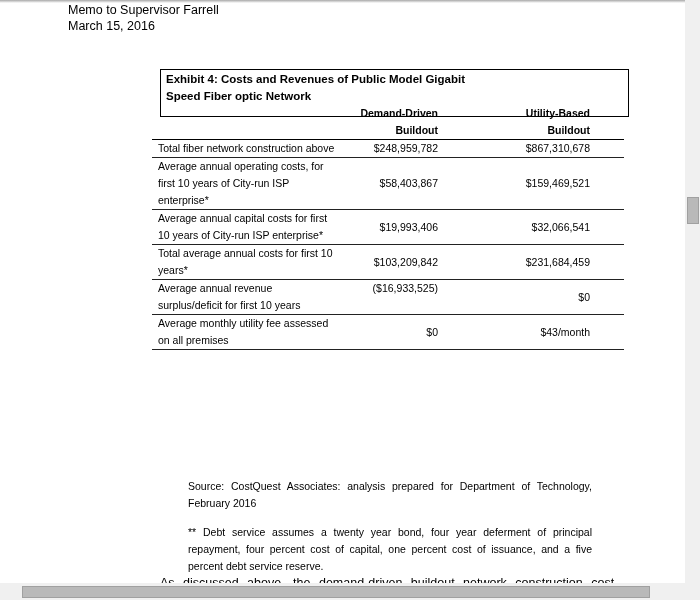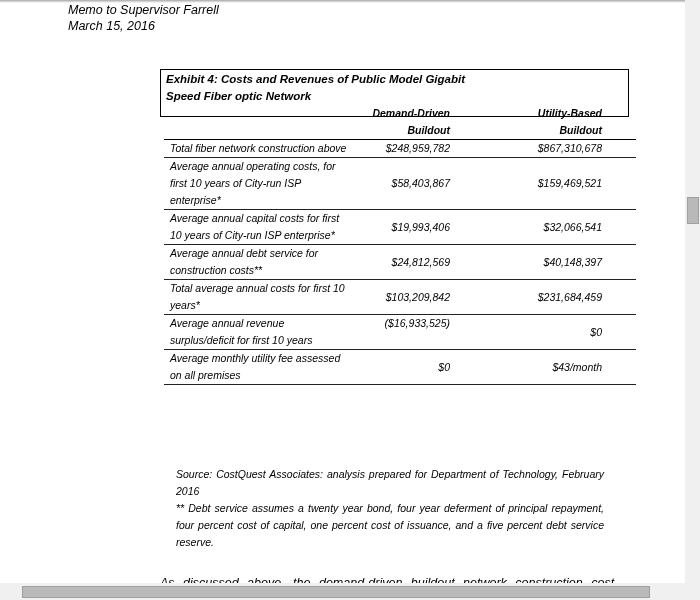--- a/index.html
+++ b/index.html
@@ -8,34 +8,34 @@
     background: #ffffff;
     font-family: "Liberation Sans", "DejaVu Sans", sans-serif;
     color: #000;
   }
   .top-shadow {
     position: absolute; left: 0; top: 0; width: 685px; height: 3px;
     background: linear-gradient(#a8a8a8, rgba(255,255,255,0));
   }
   .page {
     position: absolute; left: 0; top: 0; width: 685px; height: 583px;
-    overflow: hidden; background: #fff; font-style: italic;
+    overflow: hidden; background: #fff;
   }
   .memo-header {
     position: absolute; left: 68px; top: 2px;
     font-size: 12.5px; line-height: 16px;
   }
   .exhibit-title {
     position: absolute; left: 160px; top: 69px; width: 469px; height: 48px;
     border: 1px solid #000; box-sizing: border-box;
     padding: 1px 5px 0 5px;
     font-weight: bold; font-size: 11.5px; line-height: 17px;
   }
   table.cost-table {
-    position: absolute; left: 164px; top: 105px; width: 472px;
+    position: absolute; left: 152px; top: 105px; width: 472px;
     border-collapse: collapse; font-size: 10.5px;
   }
   table.cost-table td, table.cost-table th {
     padding: 0 5px; vertical-align: middle; line-height: 17px;
   }
   table.cost-table th {
     font-weight: bold; text-align: right; height: 34px; vertical-align: middle;
   }
   table.cost-table th.lbl { text-align: left; }
   table.cost-table tr.hdr th { border-bottom: 1px solid #000; }
@@ -44,21 +44,21 @@
   table.cost-table td.num { text-align: right; white-space: nowrap; }
   td.c1 { padding-right: 40px !important; width: 80px; }
   td.c2 { padding-right: 34px !important; }
   th.c1 { padding-right: 40px !important; }
   th.c2 { padding-right: 34px !important; }
   td.top { vertical-align: top !important; }
   .notes {
     position: absolute; left: 176px; top: 466px; width: 428px;
     font-size: 10.5px; line-height: 17px;
   }
-  .notes p { margin: 0; text-align: justify; }
+  .notes p { margin: 12px; text-align: justify; }
   .notes .src { text-align: justify; }
   .body-text {
     position: absolute; left: 160px; top: 575px; width: 444px;
     font-size: 12.5px; line-height: 16px; white-space: nowrap;
     text-align: justify; word-spacing: 5px;
   }
   .vscroll {
     position: absolute; left: 685px; top: 0; width: 15px; height: 600px;
     background: #f0f0f0;
   }
@@ -123,28 +123,20 @@
         <tr class="row">
           <td class="label">
             <div>Average annual capital costs for first</div>
             <div>10 years of City-run ISP enterprise*</div>
           </td>
           <td class="num c1">$19,993,406</td>
           <td class="num c2">$32,066,541</td>
         </tr>
         <tr class="row">
           <td class="label">
-            <div>Average annual debt service for</div>
-            <div>construction costs**</div>
-          </td>
-          <td class="num c1">$24,812,569</td>
-          <td class="num c2">$40,148,397</td>
-        </tr>
-        <tr class="row">
-          <td class="label">
             <div>Total average annual costs for first 10</div>
             <div>years*</div>
           </td>
           <td class="num c1">$103,209,842</td>
           <td class="num c2">$231,684,459</td>
         </tr>
         <tr class="row">
           <td class="label">
             <div>Average annual revenue</div>
             <div>surplus/deficit for first 10 years</div>

